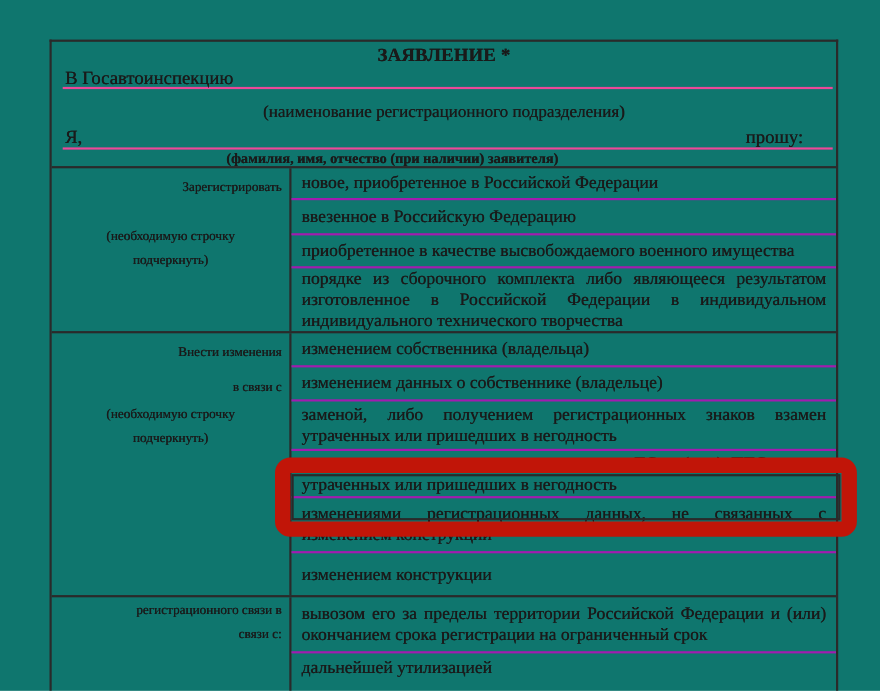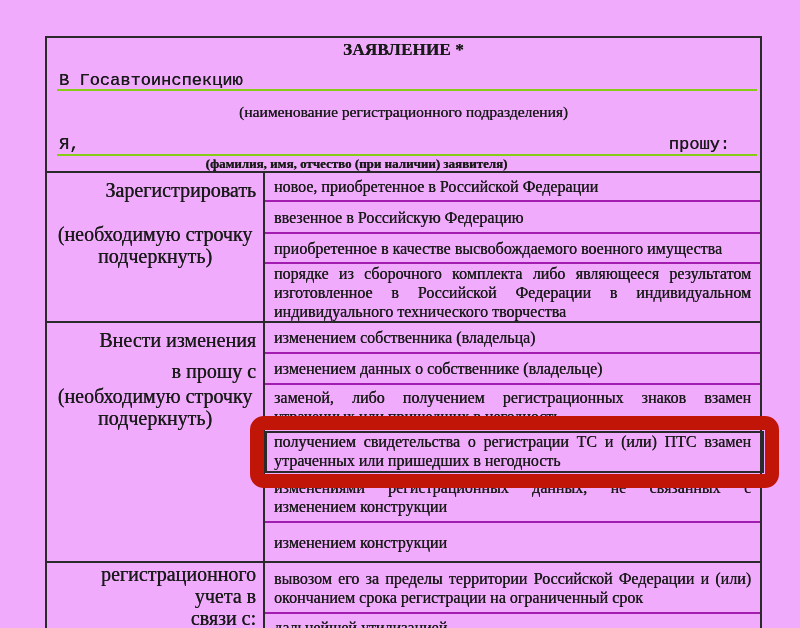--- a/index.html
+++ b/index.html
@@ -1,36 +1,36 @@
 <!DOCTYPE html>
 <html><head>
 <meta charset="utf-8">
 <style>
   html,body{margin:0;padding:0;}
   body{width:800px;height:628px;background:#ffffff;overflow:hidden;
        font-family:"Liberation Serif","DejaVu Serif",serif;color:#1a1a1a;}
-  .page{position:relative;width:800px;height:628px;background:#f0abfc;overflow:hidden;}
+  .page{position:relative;width:800px;height:628px;background:#0f766e;overflow:hidden;}
   .form{position:absolute;left:45px;top:36px;width:717px;height:640px;
         border:2px solid #2a2a2a;border-bottom:none;box-sizing:border-box;
         text-shadow:0.3px 0 0 currentColor;}
   
   .form-header{border-bottom:2px solid #2a2a2a;}
   .title{font-size:17px;font-weight:bold;text-align:center;line-height:21px;margin-top:1px;letter-spacing:0.2px;}
-  .h-line{margin:12px 3px 0 10px;border-bottom:2px solid #84cc16;font-family:Liberation Mono, monospace;}
+  .h-line{margin:2px 3px 0 10px;border-bottom:2px solid #ec4899;}
   .addressee{line-height:17px;font-size:17px;padding-left:2px;}
   .caption-center{font-size:15.5px;text-align:center;line-height:20px;padding-top:1px;margin-top:10px;}
   .applicant{display:flex;justify-content:space-between;font-size:17px;line-height:18px;padding-top:2px;}
   .applicant .i-label{padding-left:2px;}
   .applicant .request{padding-right:27px;}
   .caption-small{font-size:13px;font-weight:bold;text-align:center;line-height:15px;padding-right:94px;}
   
   .section{display:flex;border-bottom:2px solid #2a2a2a;align-items:stretch;}
   .section:last-child{border-bottom:none;}
   .left-cell{width:218px;min-width:218px;border-right:2px solid #2a2a2a;box-sizing:border-box;
-             font-size:20px;padding:0 7px;overflow:hidden;}
+             font-size:12px;padding:0 7px;overflow:hidden;}
   .left-cell .lbl{text-align:right;line-height:20px;}
   .left-cell .note{text-align:center;line-height:22px;}
   .rows{flex:1;display:flex;flex-direction:column;}
   .row{border-bottom:2px solid #a21caf;box-sizing:border-box;padding:0 9px;
        display:flex;flex-direction:column;justify-content:center;
        font-size:16px;line-height:19px;}
   .rows .row:last-child{border-bottom:none;}
   .row .jline{text-align:justify;text-align-last:justify;width:100%;}
   .row .lline{text-align:left;width:100%;}
   .row.top{justify-content:flex-start;padding-top:4px;}
@@ -81,21 +81,21 @@
           <div class="jline">порядке из сборочного комплекта либо являющееся результатом</div>
           <div class="jline">изготовленное в Российской Федерации в индивидуальном</div>
           <div class="lline">индивидуального технического творчества</div>
         </div>
       </div>
     </div>
 
     <div class="section">
       <div class="left-cell">
         <div class="lbl" style="margin-top:7px">Внести изменения</div>
-        <div class="lbl" style="margin-top:11px">в прошу с</div>
+        <div class="lbl" style="margin-top:11px">в связи с</div>
         <div class="note" style="margin-top:4px">
           <div>(необходимую строчку</div>
           <div>подчеркнуть)</div>
         </div>
       </div>
       <div class="rows">
         <div class="row" style="height:31px">
           <div class="lline">изменением собственника (владельца)</div>
         </div>
         <div class="row" style="height:31px">
@@ -114,21 +114,21 @@
           <div class="lline">изменением конструкции</div>
         </div>
         <div class="row" style="height:38px">
           <div class="lline">изменением конструкции</div>
         </div>
       </div>
     </div>
 
     <div class="section">
       <div class="left-cell">
-        <div class="lbl" style="line-height:22px">регистрационного учета в</div>
+        <div class="lbl" style="line-height:22px">регистрационного связи в</div>
         <div class="lbl" style="line-height:22px">связи с:</div>
 
       </div>
       <div class="rows">
         <div class="row" style="height:51px">
           <div class="jline">вывозом его за пределы территории Российской Федерации и (или)</div>
           <div class="lline">окончанием срока регистрации на ограниченный срок</div>
         </div>
         <div class="row top" style="height:50px">
           <div class="lline">дальнейшей утилизацией</div>

